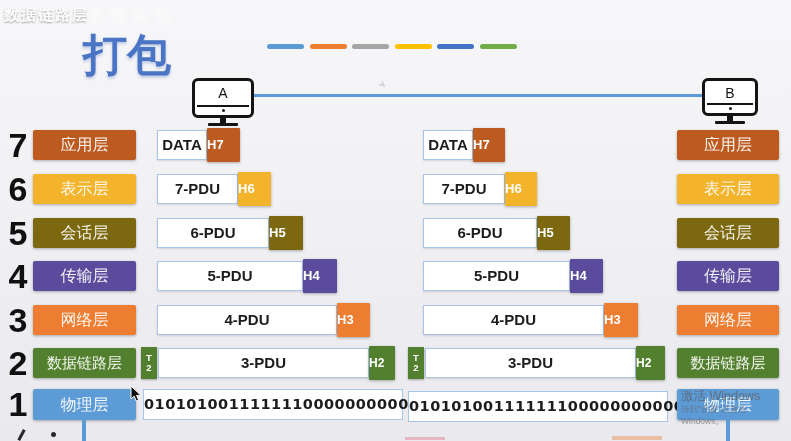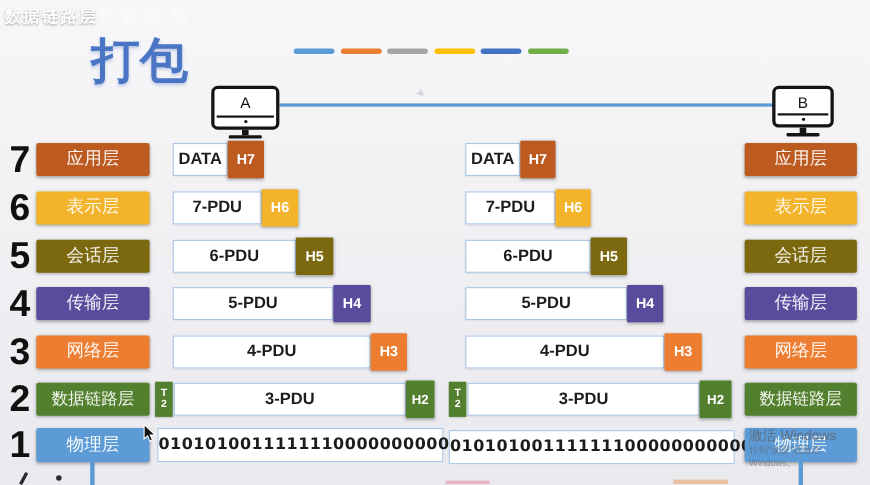--- a/index.html
+++ b/index.html
@@ -37,21 +37,21 @@
   .monitor .base{position:absolute;left:50%;margin-left:-15px;width:30px;height:3px;
     background:#141414;border-radius:1px;}
   
   .num{left:4px;width:28px;text-align:center;font-size:34px;font-weight:700;color:#101010;
     line-height:30px;}
   .lbl{height:30px;line-height:30px;text-align:center;color:rgba(255,255,255,.92);font-size:16px;
     border-radius:2px;box-shadow:0 1px 3px rgba(0,0,0,.3);}
   .pdu{height:30px;line-height:28px;background:#fff;border:1px solid #A9C6E8;text-align:center;
     font-size:15px;font-weight:600;color:#1c1c1c;box-sizing:border-box;
     box-shadow:0 1px 2px rgba(0,0,0,.12);}
-  .hdr{height:34px;line-height:34px;text-align:center;color:#fff;font-size:13px;font-weight:700;
+  .hdr{height:34px;line-height:34px;text-align:left;color:#fff;font-size:13px;font-weight:700;
     box-shadow:0 1px 3px rgba(0,0,0,.3);border-radius:1px;}
   .tlr{width:16px;height:32px;color:#fff;font-size:9.5px;font-weight:700;display:flex;
     flex-direction:column;align-items:center;justify-content:center;line-height:1.05;
     box-shadow:0 1px 2px rgba(0,0,0,.3);}
   .bin{height:31px;line-height:29px;background:#fff;border:1px solid #A9C6E8;text-align:center;
     font-size:14.5px;font-weight:700;letter-spacing:.5px;color:#1c1c1c;box-sizing:border-box;
     font-family:"DejaVu Sans",sans-serif;}
   
   .vline{width:4px;background:#5B9BD5;}
   .slide-arrow{left:378px;top:78px;font-size:11px;color:#d4d8de;transform:rotate(40deg);}

